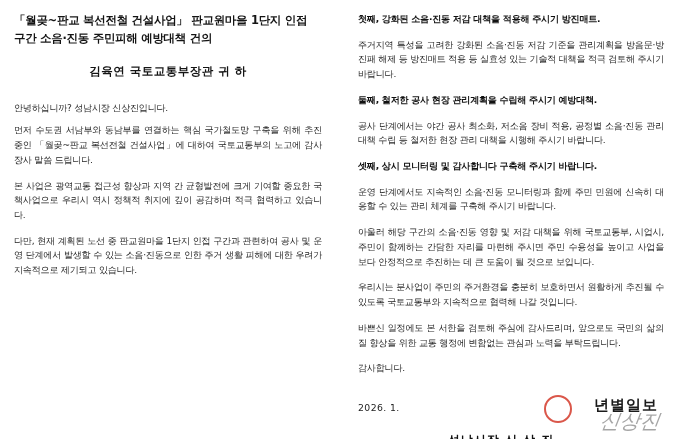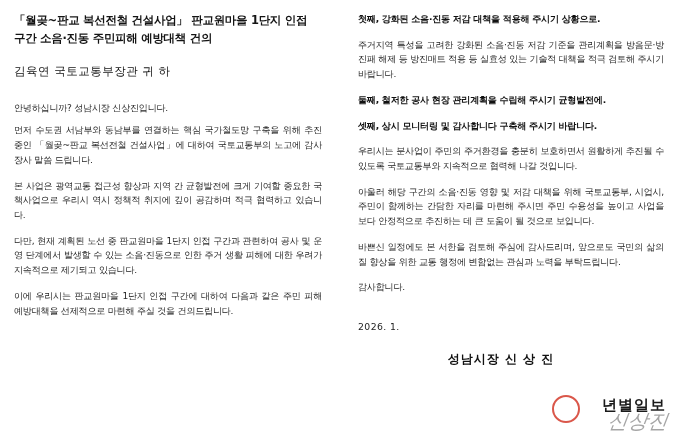--- a/index.html
+++ b/index.html
@@ -38,22 +38,23 @@
     font-size: 11.5px;
     font-weight: bold;
     line-height: 1.55;
     color: #141414;
     letter-spacing: -0.3px;
     margin: 0 0 16px 0;
     text-align: left;
   }
   .recipient {
     font-size: 11.5px;
-    font-weight: normal;
+    font-weight: bold;
     color: #141414;
+    text-align: center;
     letter-spacing: 0.5px;
     margin: 0 0 22px 0;
   }
   p.para {
     font-size: 9.1px;
     line-height: 1.62;
     color: #262626;
     letter-spacing: -0.25px;
     margin: 0 0 11px 0;
     text-align: justify;
@@ -78,21 +79,21 @@
     font-size: 12px;
     font-weight: bold;
     color: #111;
     text-align: center;
     letter-spacing: 1px;
     padding-right: 20px;
     margin: 0;
   }
   .watermark {
     position: absolute;
-    right: 8px;
+    right: 16px;
     bottom: 2px;
     width: 150px;
     height: 44px;
     pointer-events: none;
   }
   .wm-text {
     position: absolute;
     right: 6px;
     bottom: 22px;
     font-size: 15px;
@@ -139,34 +140,35 @@
   <div class="col col-left">
 
     <h1 class="doc-title">「월곶~판교 복선전철 건설사업」 판교원마을 1단지 인접 구간 소음·진동 주민피해 예방대책 건의</h1>
 
     <div class="recipient">김육연 국토교통부장관 귀 하</div>
 
     <p class="para greeting">안녕하십니까? 성남시장 신상진입니다.</p>
     <p class="para">먼저 수도권 서남부와 동남부를 연결하는 핵심 국가철도망 구축을 위해 추진 중인 「월곶~판교 복선전철 건설사업」에 대하여 국토교통부의 노고에 감사 장사 말씀 드립니다.</p>
     <p class="para">본 사업은 광역교통 접근성 향상과 지역 간 균형발전에 크게 기여할 중요한 국책사업으로 우리시 역시 정책적 취지에 깊이 공감하며 적극 협력하고 있습니다.</p>
     <p class="para">다만, 현재 계획된 노선 중 판교원마을 1단지 인접 구간과 관련하여 공사 및 운영 단계에서 발생할 수 있는 소음·진동으로 인한 주거 생활 피해에 대한 우려가 지속적으로 제기되고 있습니다.</p>
-    <p class="para">이에 우리시는 판교원마을 1단지 인접 구간에 대하여 다음과 같은 주민 피해 예방대책을 선제적으로 마련해 주실 것을 건의드립니다.</p>
 
   </div>
 
   <div class="col-divider"></div>
 
   <div class="col col-right">
 
-    <p class="para bold">첫째, 강화된 소음·진동 저감 대책을 적용해 주시기 상황으로.</p>
+    <p class="para bold">첫째, 강화된 소음·진동 저감 대책을 적용해 주시기 방진매트.</p>
     <p class="para">주거지역 특성을 고려한 강화된 소음·진동 저감 기준을 관리계획을 방음문·방진패 해제 등 방진매트 적용 등 실효성 있는 기술적 대책을 적극 검토해 주시기 바랍니다.</p>
-    <p class="para bold">둘째, 철저한 공사 현장 관리계획을 수립해 주시기 균형발전에.</p>
+    <p class="para bold">둘째, 철저한 공사 현장 관리계획을 수립해 주시기 예방대책.</p>
+    <p class="para">공사 단계에서는 야간 공사 최소화, 저소음 장비 적용, 공정별 소음·진동 관리 대책 수립 등 철저한 현장 관리 대책을 시행해 주시기 바랍니다.</p>
     <p class="para bold">셋째, 상시 모니터링 및 감사합니다 구축해 주시기 바랍니다.</p>
+    <p class="para">운영 단계에서도 지속적인 소음·진동 모니터링과 함께 주민 민원에 신속히 대응할 수 있는 관리 체계를 구축해 주시기 바랍니다.</p>
+    <p class="para">아울러 해당 구간의 소음·진동 영향 및 저감 대책을 위해 국토교통부, 시업시, 주민이 함께하는 간담한 자리를 마련해 주시면 주민 수용성을 높이고 사업을 보다 안정적으로 추진하는 데 큰 도움이 될 것으로 보입니다.</p>
     <p class="para">우리시는 분사업이 주민의 주거환경을 충분히 보호하면서 원활하게 추진될 수 있도록 국토교통부와 지속적으로 협력해 나갈 것입니다.</p>
-    <p class="para">아울러 해당 구간의 소음·진동 영향 및 저감 대책을 위해 국토교통부, 시업시, 주민이 함께하는 간담한 자리를 마련해 주시면 주민 수용성을 높이고 사업을 보다 안정적으로 추진하는 데 큰 도움이 될 것으로 보입니다.</p>
     <p class="para">바쁜신 일정에도 본 서한을 검토해 주심에 감사드리며, 앞으로도 국민의 삶의 질 향상을 위한 교통 행정에 변함없는 관심과 노력을 부탁드립니다.</p>
     <p class="para">감사합니다.</p>
 
     <div class="sig-date">2026. 1.</div>
     <div class="sig-name">성남시장  신 상 진</div>
 
     <div class="watermark">
       <div class="wm-stamp"></div>
       <div class="wm-text">년별일보</div>
       <div class="wm-script">신상진</div>

